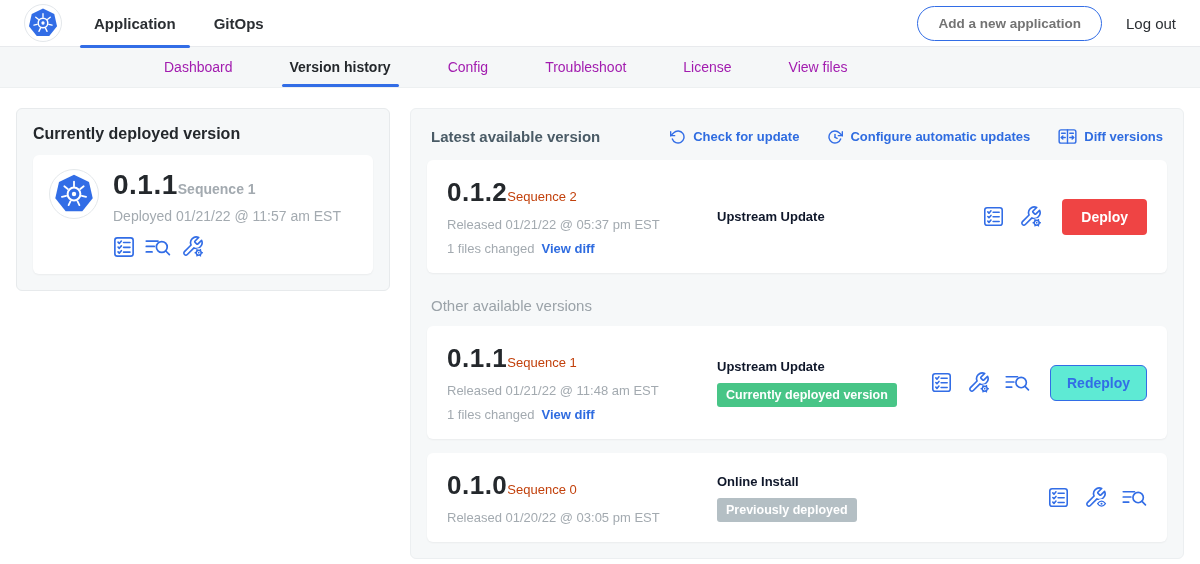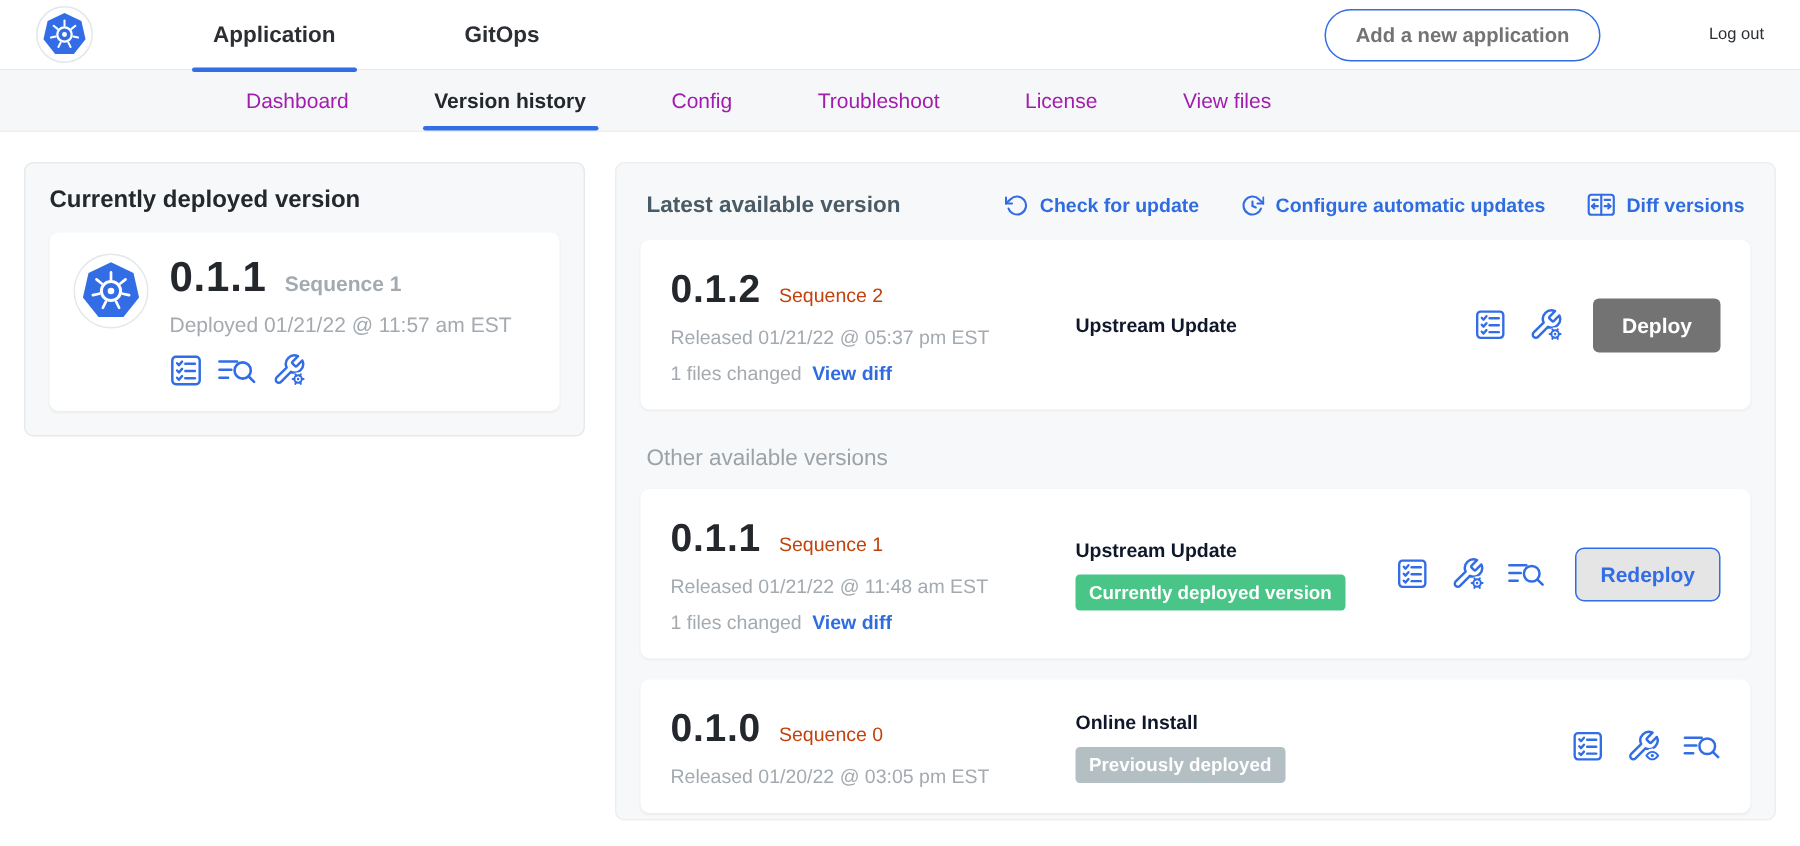--- a/index.html
+++ b/index.html
@@ -7,42 +7,42 @@
   body {
     width:1200px; height:564px;
     font-family:"Liberation Sans", sans-serif;
     color:#2b2f33; background:#fff; overflow:hidden;
   }
   .ic { color:#326de6; display:block; }
 
   
   .header {
     height:47px; display:flex; align-items:center;
-    padding:0 24px; border-bottom:1px solid #e8eaed; background:#fff;gap:48px;
+    padding:0 24px; border-bottom:1px solid #e8eaed; background:#fff;
   }
   .logo-badge {
     width:38px; height:38px; border-radius:50%; background:#fff;
     border:1px solid #e3e7eb; display:flex; align-items:center; justify-content:center;
     margin-right:32px; flex-shrink:0;
   }
   .header-tab {
     position:relative; height:47px; display:flex; align-items:center;
     margin-right:38px; font-size:15px; font-weight:700; color:#2b2f33; cursor:pointer;
   }
   .header-tab.active::after {
     content:""; position:absolute; left:-14px; right:-14px; bottom:-1px;
     height:3px; background:#326de6; border-radius:2px;
   }
   .header-spacer { flex:1; }
   .add-app-btn {
     border:1.5px solid #326de6; color:#737373; background:#fff;
     font-family:inherit; font-weight:700; font-size:13.5px;
     padding:9px 20px; border-radius:19px; cursor:pointer; margin-right:24px;
   }
-  .logout { font-size:11px; color:#2b2f33; cursor:pointer; }
+  .logout { font-size:15px; color:#2b2f33; cursor:pointer; }
 
   
   .subnav {
     height:41px; background:#f5f7f8; border-bottom:1px solid #edf0f1;
     display:flex; align-items:stretch; padding-left:164px;
   }
   .subnav-item {
     position:relative; display:flex; align-items:center;
     margin-right:57px; font-size:14px; color:#a21caf; cursor:pointer; white-space:nowrap;
   }
@@ -62,30 +62,30 @@
   .left-panel-title { font-size:16px; font-weight:700; color:#24282c; margin:2px 0 12px; }
   .deployed-card {
     background:#fff; border-radius:6px; padding:14px 16px 16px;
     display:flex; box-shadow:0 1px 2px rgba(0,0,0,.05);
   }
   .logo-badge-lg {
     width:50px; height:50px; border-radius:50%; background:#fff;
     border:1px solid #e4e8eb; display:flex; align-items:center; justify-content:center;
     margin-right:14px; flex-shrink:0;
   }
-  .version-row { display:flex; align-items:baseline; gap:12px; }
+  .version-row { display:flex; align-items:baseline; }
   .version-num-lg { font-size:28px; font-weight:700; color:#24282c; letter-spacing:.5px; }
   .sequence { font-size:14px; font-weight:600; color:#a3aab0; }
   .meta-text { font-size:14px; color:#a3aab0; margin-top:7px; font-weight:400; }
   .icon-row { display:flex; align-items:center; gap:10px; margin-top:11px; }
   .icon-btn { cursor:pointer; display:flex; align-items:center; }
 
   .right-panel {
     flex:1; background:#f6f8f9; border:1px solid #eceff1;
-    border-radius:6px; padding:16px 16px 4px;
+    border-radius:6px; padding:16px 16px 16px;
   }
   .panel-head { display:flex; align-items:center; padding:2px 4px 2px; }
   .panel-title { font-size:15px; font-weight:700; color:#4a5b66; }
   .head-spacer { flex:1; }
   .head-link {
     display:flex; align-items:center; gap:7px; margin-left:28px;
     color:#2f6ce0; font-size:13px; font-weight:700; cursor:pointer; white-space:nowrap;text-align:right;
   }
 
   .version-card {
@@ -102,26 +102,26 @@
   .vc-mid { flex:1; padding-left:14px; }
   .vc-source { font-size:13px; font-weight:700; color:#0f172a; }
   .badge {
     display:inline-block; margin-top:9px; padding:5px 9px; border-radius:3px;
     color:#fff; font-size:12.5px; font-weight:700;
   }
   .badge-green { background:#48c587; }
   .badge-gray  { background:#b4bfc4; }
   .vc-right { display:flex; align-items:center; gap:15px; flex-shrink:0; }
   .btn-primary {
-    background:#737373; color:#fff; border:none; font-family:inherit;
+    background:#ef4444; color:#fff; border:none; font-family:inherit;
     font-size:14px; font-weight:700; padding:10px 19px; border-radius:4px;
     cursor:pointer; margin-left:5px;
   }
   .btn-outline {
-    background:#e5e5e5; color:#326de6; border:1.5px solid #326de6; font-family:inherit;
+    background:#5eead4; color:#326de6; border:1.5px solid #326de6; font-family:inherit;
     font-size:14px; font-weight:700; padding:9px 16px; border-radius:6px;
     cursor:pointer; margin-left:5px;
   }
   .other-title { font-size:15px; color:#9ba3a9; margin:24px 4px 0; font-weight:400; }
 </style>
 </head>
 <body>
 
 <svg width="0" height="0" style="position:absolute" aria-hidden="true">
   <defs>

